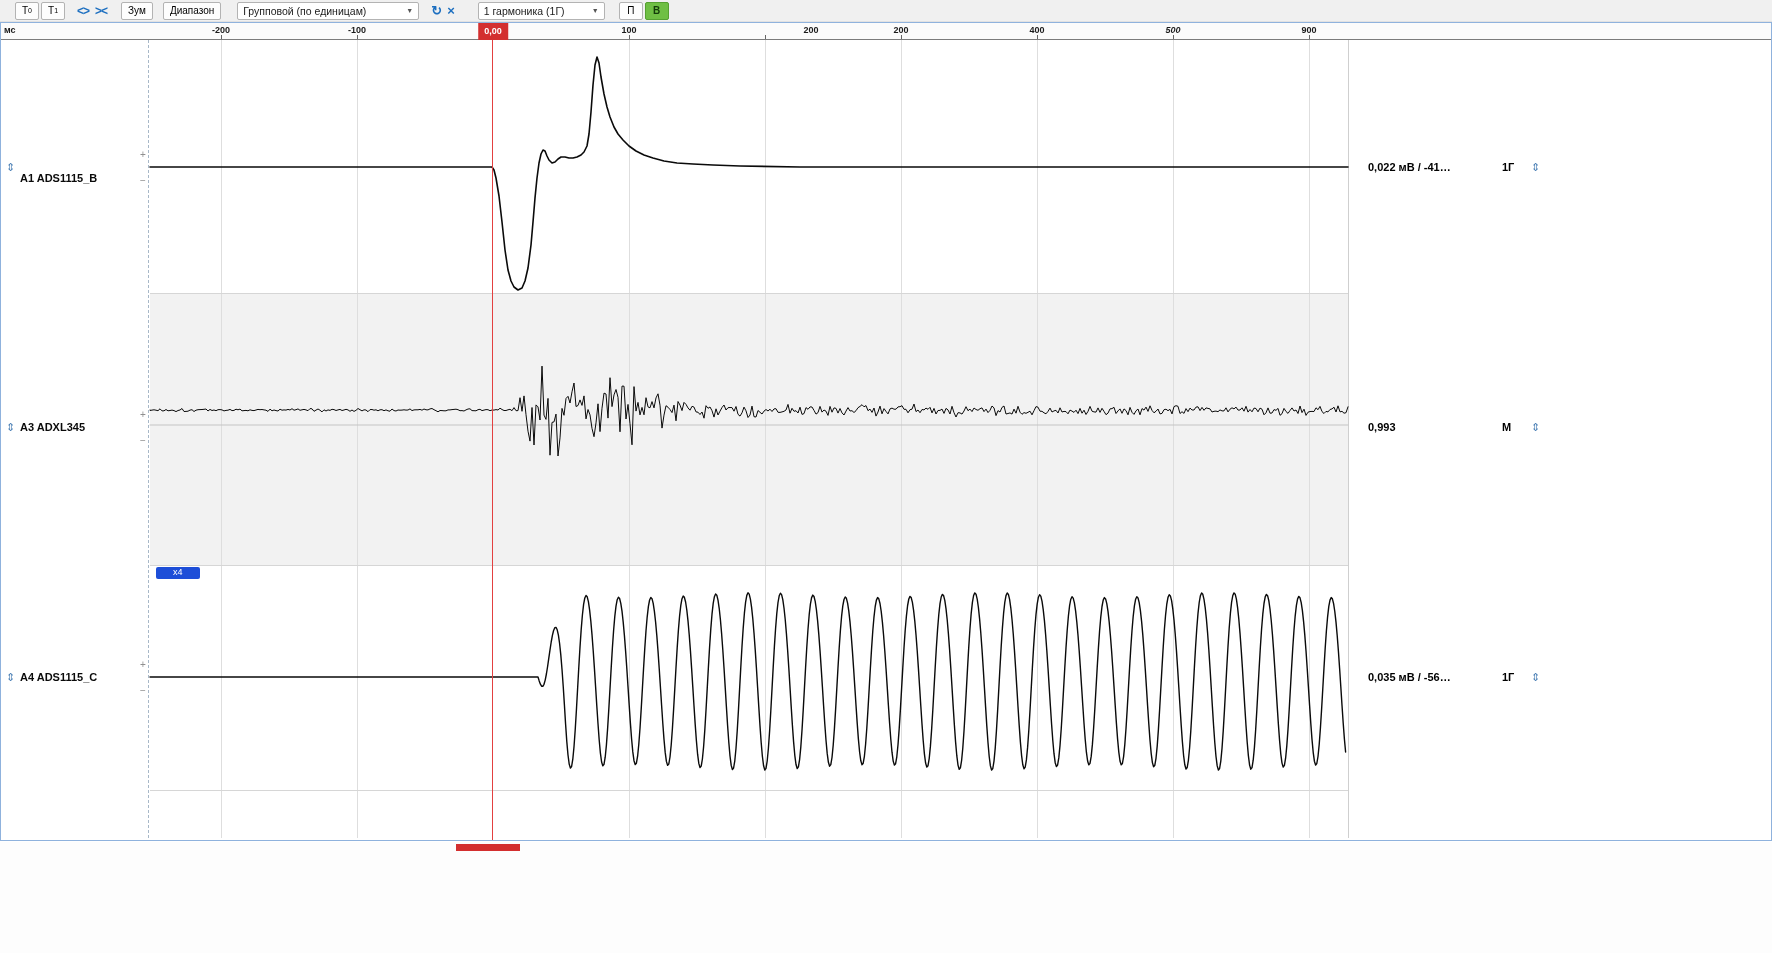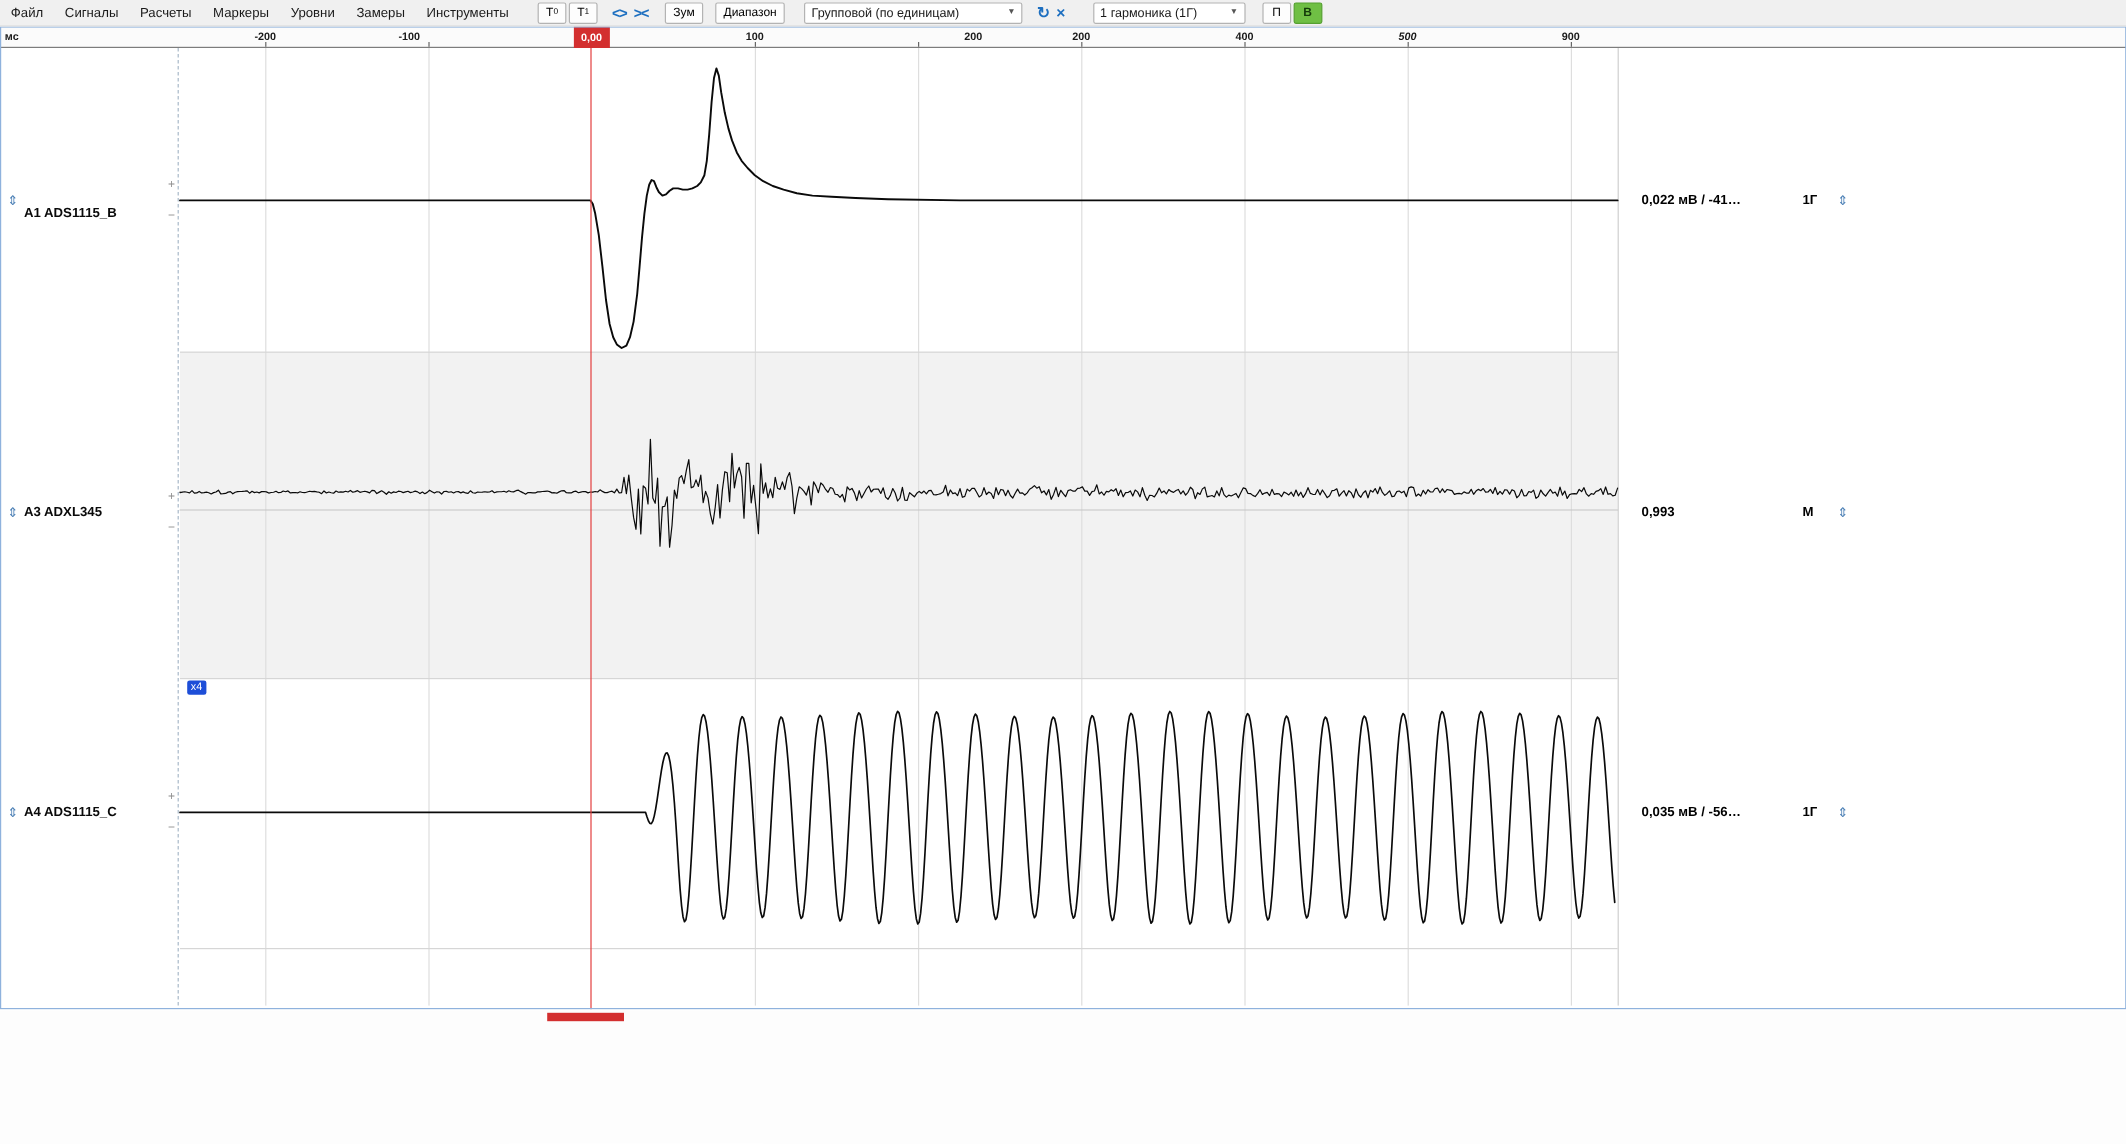--- a/index.html
+++ b/index.html
@@ -44,45 +44,36 @@
   .left-dash { position:absolute; left:148px; top:0; height:798px; width:0; border-left:1px dashed #a8b8c8; }
   .right-edge { position:absolute; left:1348px; top:0; height:798px; width:1px; background:#cfcfcf; }
 
   .ch-drag { position:absolute; left:6px; color:#4a7fb5; font-size:11px; transform:translateY(-50%); }
   .ch-label { position:absolute; left:20px; font-size:11px; font-weight:bold; color:#0a0a0a; transform:translateY(-50%); white-space:nowrap; }
   .pm-mark { position:absolute; color:#8f8f8f; font-size:10px; transform:translate(-50%,-50%); }
   .ch-value { position:absolute; left:1368px; font-size:11px; font-weight:bold; color:#000; transform:translateY(-50%); white-space:nowrap; }
   .ch-unit { position:absolute; left:1502px; font-size:11px; font-weight:bold; color:#000; transform:translateY(-50%); }
   .ch-rhandle { position:absolute; left:1531px; color:#4a7fb5; font-size:11px; transform:translateY(-50%); }
   .gain-badge { position:absolute; background:#1d4ed8; color:#fff; font-size:9px; font-weight:normal;
-                padding:1px 3px; border-radius:2px; line-height:1.1; }
+                padding:1px 17px; border-radius:2px; line-height:1.1; }
 
   .cursor-line { position:absolute; left:492px; top:40px; width:1px; height:801px; background:#e34040; z-index:10; }
 
   svg.waves { position:absolute; left:0; top:0; width:1772px; height:953px; z-index:6; pointer-events:none; }
 
   
   .bottom-strip { position:absolute; left:0; top:842px; width:1772px; height:111px; background:#fdfdfd; }
   .cursor-handle { position:absolute; left:456px; top:2px; width:64px; height:7px; background:#d32f2f; }
 </style>
 </head>
 <body>
 
 <div class="app">
 
   <div class="toolbar">
-    <div class="menubar" id="menubar">
-        <span class="menu-item">Файл</span>
-        <span class="menu-item">Сигналы</span>
-        <span class="menu-item">Расчеты</span>
-        <span class="menu-item">Маркеры</span>
-        <span class="menu-item">Уровни</span>
-        <span class="menu-item">Замеры</span>
-        <span class="menu-item">Инструменты</span>
-      </div>
     <span class="tb-sp" style="width:14px"></span>
     <button class="tb-btn">
         <span>T</span>
         <sub>0</sub>
       </button>
     <button class="tb-btn">
         <span>T</span>
         <sub>1</sub>
       </button>
     <span class="tb-sp" style="width:8px"></span>
@@ -108,21 +99,21 @@
     <span class="tb-sp" style="width:10px"></span>
     <button class="tb-btn">П</button>
     <button class="tb-btn green-btn">В</button>
   </div>
 
   <div class="ruler" id="ruler">
     <span class="ruler-unit">мс</span>
     <div class="cursor-badge" id="cursorBadge" style="left: 493px;">0,00</div>
   <span class="tick-label" style="left: 221px;">-200</span>
       <div class="tick-mark" style="left: 221px;"></div>
-      <span class="tick-label" style="left: 341px;">-100</span>
+      <span class="tick-label" style="left: 357px;">-100</span>
       <div class="tick-mark" style="left: 357px;"></div>
       <span class="tick-label" style="left: 629px;">100</span>
       <div class="tick-mark" style="left: 629px;"></div>
       <span class="tick-label" style="left: 811px;">200</span>
       <div class="tick-mark" style="left: 765px;"></div>
       <span class="tick-label" style="left: 901px;">200</span>
       <div class="tick-mark" style="left: 901px;"></div>
       <span class="tick-label" style="left: 1037px;">400</span>
       <div class="tick-mark" style="left: 1037px;"></div>
       <span class="tick-label" style="left: 1173px; font-style: italic;">500</span>

